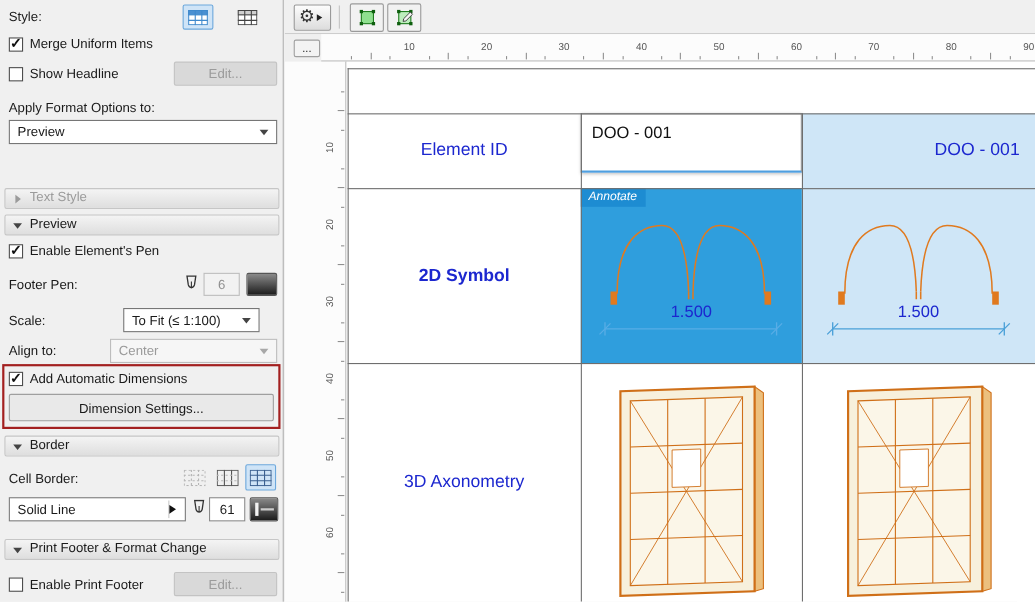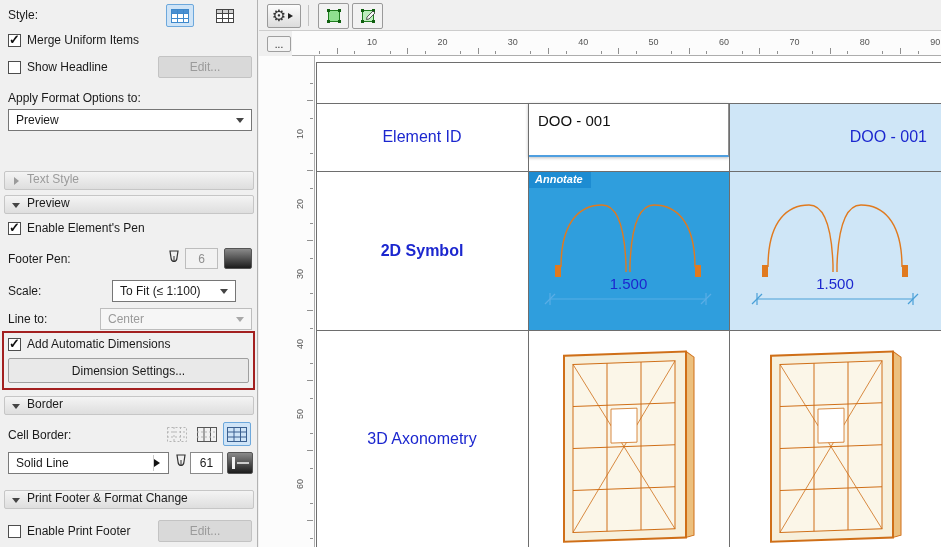--- a/index.html
+++ b/index.html
@@ -85,21 +85,21 @@
             background:#fff; overflow:hidden; }
   .hl { position:absolute; height:1px; background:#6e6e6e; }
   .vl { position:absolute; width:1px; background:#6e6e6e; }
   .cell { position:absolute; display:flex; align-items:center; justify-content:center; }
   .blue-txt { color:#1c27cf; font-size:16px; }
   .editor { position:absolute; left:0; top:0; width:201px; height:54px; background:#fff;
             border:1px solid #8f8f8f; border-bottom:2px solid #4f9fe0;
             box-shadow:0 1px 3px rgba(0,0,0,.25); }
   .editor span { position:absolute; left:9px; top:8px; font-size:15px; color:#111; }
   .annotate { position:absolute; left:0; top:0; background:#1d8cd2; color:#fff;
-              font-size:11px; font-style:italic; font-weight:bold; padding:2px 8px 3px 7px; }
+              font-size:11px; font-style:italic; font-weight:normal; padding:2px 8px 3px 7px; }
   .dimtxt { position:absolute; left:0; width:100%; text-align:center; font-size:15px; color:#1c27cf; }
 </style>
 </head>
 <body>
 
 <div id="panel">
 
   <span class="plabel" style="left:8px;top:8px">Style:</span>
 
   <div class="iconbtn selected" style="left:166px;top:4px;width:28px;height:23px">
@@ -158,21 +158,21 @@
     <line x1="7" y1="6" x2="7" y2="12" stroke="#333"></line>
   </svg>
   <div class="field disabled" style="left:185px;top:248px;width:33px;height:21px">6</div>
   <div class="darkbtn" style="left:224px;top:248px;width:28px;height:21px"></div>
 
   <span class="plabel" style="left:8px;top:284px">Scale:</span>
   <div class="dd" style="left:112px;top:280px;width:124px;height:22px">
     <span>To Fit (≤ 1:100)</span>
   </div>
 
-  <span class="plabel" style="left:8px;top:312px">Line to:</span>
+  <span class="plabel" style="left:8px;top:312px">Align to:</span>
   <div class="dd disabled" style="left:100px;top:308px;width:152px;height:22px">
     <span>Center</span>
   </div>
 
   <div id="redbox"></div>
   <div class="cb checked" style="left:8px;top:337px">
     <span class="box"></span>
     <span class="lb">Add Automatic Dimensions</span>
   </div>
   <div class="btn" style="left:8px;top:358px;width:241px;height:25px;background:#e9e9e9">Dimension Settings...</div>

